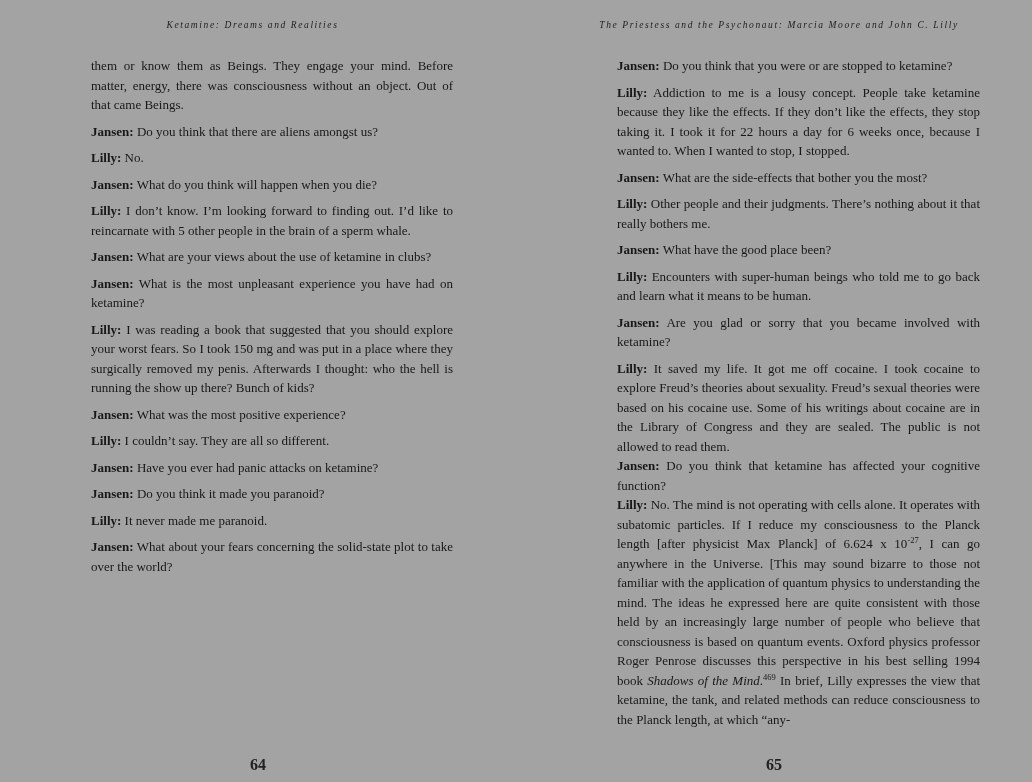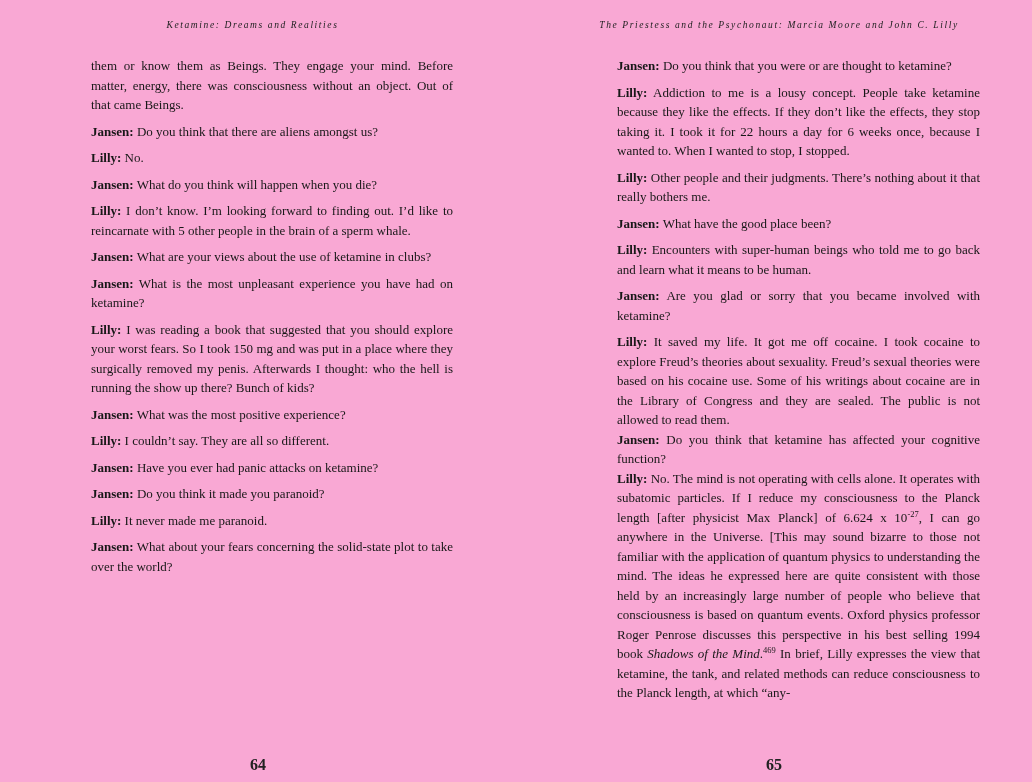--- a/index.html
+++ b/index.html
@@ -3,21 +3,21 @@
 <meta charset="utf-8">
 <style>
   * { box-sizing: border-box; }
   html, body { margin: 0; padding: 0; }
   body {
     width: 1032px; height: 782px;
     background: #ffffff;
     color: #181818;
     font-family: "Liberation Serif", "DejaVu Serif", serif;
   }
-  .spread { display: flex; width: 1032px; height: 782px; background: #f9a8d4; }
+  .spread { display: flex; width: 1032px; height: 782px; background: #a3a3a3; }
   .page { position: relative; width: 516px; height: 782px; overflow: hidden; }
   .page-left  { padding: 56px 63px 30px 52px; }
   .page-right { padding: 56px 52px 34px 62px; }
 
   .running-header {
     position: absolute; top: 20px;
     font-style: italic;
     font-size: 9.5px;
     letter-spacing: 1.6px;
     color: #222222;
@@ -70,22 +70,23 @@
         <p class="para"><strong class="speaker">Jansen:</strong><span> Do you think it made you paranoid?</span></p>
         <p class="para"><strong class="speaker">Lilly:</strong><span> It never made me paranoid.</span></p>
         <p class="para"><strong class="speaker">Jansen:</strong><span> What about your fears concerning the solid-state plot to take over the world?</span></p>
       </div>
     <footer class="page-number">64</footer>
   </section>
 
   <section class="page page-right">
     <header class="running-header">The Priestess and the Psychonaut: Marcia Moore and John C. Lilly</header>
     <div class="page-body" id="right-body">
-        <p class="para"><strong class="speaker">Jansen:</strong><span> Do you think that you were or are thought to ketamine?</span></p>
+        <p class="para"><strong class="speaker">Jansen:</strong><span> Do you think that you were or are stopped to ketamine?</span></p>
         <p class="para"><strong class="speaker">Lilly:</strong><span> Addiction to me is a lousy concept. People take ketamine because they like the effects. If they don’t like the effects, they stop taking it. I took it for 22 hours a day for 6 weeks once, because I wanted to. When I wanted to stop, I stopped.</span></p>
+        <p class="para"><strong class="speaker">Jansen:</strong><span> What are the side-effects that bother you the most?</span></p>
         <p class="para"><strong class="speaker">Lilly:</strong><span> Other people and their judgments. There’s nothing about it that really bothers me.</span></p>
         <p class="para"><strong class="speaker">Jansen:</strong><span> What have the good place been?</span></p>
         <p class="para"><strong class="speaker">Lilly:</strong><span> Encounters with super-human beings who told me to go back and learn what it means to be human.</span></p>
         <p class="para"><strong class="speaker">Jansen:</strong><span> Are you glad or sorry that you became involved with ketamine?</span></p>
         <p class="para"><strong class="speaker">Lilly:</strong><span> It saved my life. It got me off cocaine. I took cocaine to explore Freud’s theories about sexuality. Freud’s sexual theories were based on his cocaine use. Some of his writings about cocaine are in the Library of Congress and they are sealed. The public is not allowed to read them.</span></p>
         <p class="para tight"><strong class="speaker">Jansen:</strong><span> Do you think that ketamine has affected your cognitive function?</span></p>
         <p class="para tight"><strong class="speaker">Lilly:</strong><span> No. The mind is not operating with cells alone. It operates with subatomic particles. If I reduce my consciousness to the Planck length [after physicist Max Planck] of 6.624 x 10</span><sup>-27</sup><span>, I can go anywhere in the Universe. [This may sound bizarre to those not familiar with the application of quantum physics to understanding the mind. The ideas he expressed here are quite consistent with those held by an increasingly large number of people who believe that consciousness is based on quantum events. Oxford physics professor Roger Penrose discusses this perspective in his best selling 1994 book </span><em>Shadows of the Mind</em><span>.</span><sup>469</sup><span> In brief, Lilly expresses the view that ketamine, the tank, and related methods can reduce consciousness to the Planck length, at which “any-</span></p>
       </div>
     <footer class="page-number">65</footer>
   </section>

